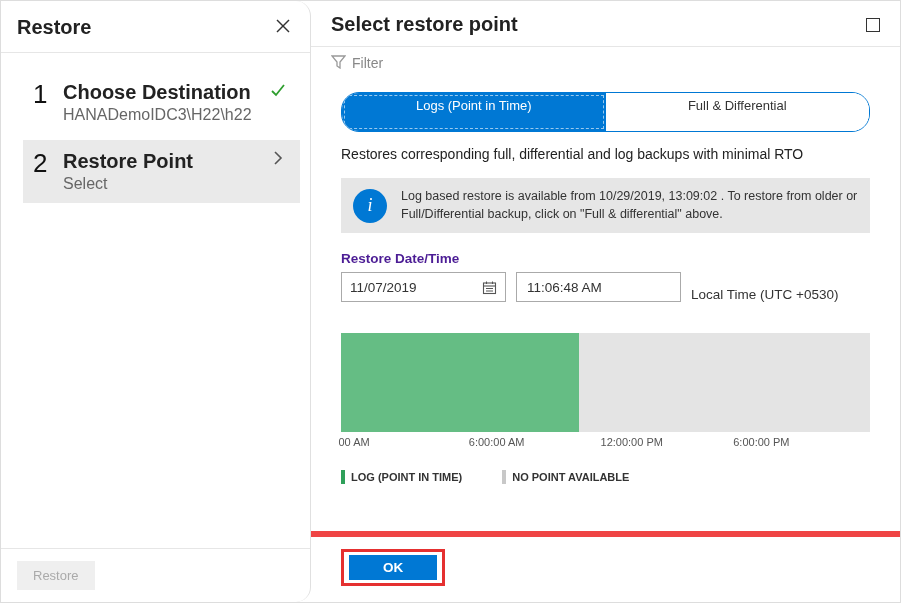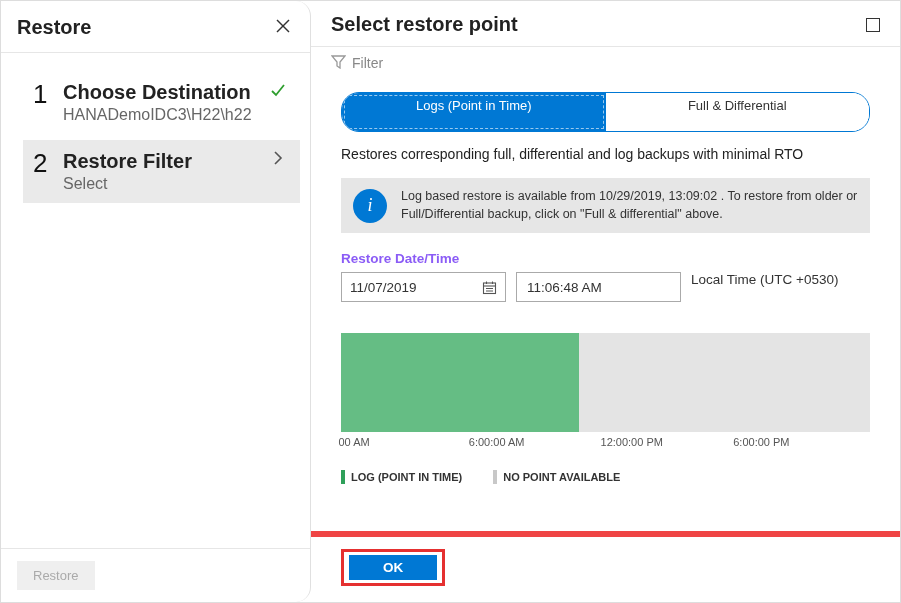--- a/index.html
+++ b/index.html
@@ -33,34 +33,34 @@
 .pill-tabs { display: flex; border: 1.5px solid #0078d4; border-radius: 18px; overflow: hidden; height: 40px; margin-bottom: 14px; }
 .pill { flex: 1; text-align: center; font-size: 13px; line-height: 26px; cursor: pointer; }
 .pill.active { background: #0078d4; color: #fff; outline: 1px dashed rgba(255,255,255,0.6); outline-offset: -3px; }
 .pill.inactive { color: #333; background: #fff; }
 
 .desc { font-size: 14px; color: #222; margin-bottom: 16px; }
 .info-box { background: #e6e6e6; display: flex; align-items: center; padding: 10px 12px; margin-bottom: 18px; }
 .info-icon { width: 34px; height: 34px; border-radius: 50%; background: #0078d4; color: #fff; display: flex; align-items: center; justify-content: center; margin-right: 14px; font-family: Georgia, serif; font-style: italic; font-size: 18px; flex-shrink: 0; }
 .info-text { font-size: 12.5px; color: #333; line-height: 1.4; }
 
-.field-label { font-size: 13.5px; font-weight: 600; color: #8b5cf6; margin-bottom: 6px; }
-.dt-row { display: flex; align-items: flex-start; gap: 10px; margin-bottom: 30px; }
+.field-label { font-size: 13.5px; font-weight: 600; color: #4c1d95; margin-bottom: 6px; }
+.dt-row { display: flex; align-items: flex-end; gap: 10px; margin-bottom: 30px; }
 .date-in { display: flex; align-items: center; border: 1px solid #aaa; height: 30px; padding: 0 8px; width: 165px; font-size: 13.5px; justify-content: space-between; background: #fff; }
 .time-in { border: 1px solid #aaa; height: 30px; padding: 0 10px; width: 165px; font-size: 13.5px; display: flex; align-items: center; background: #fff; }
 .tz { font-size: 13.5px; color: #333; }
 .cal-icon svg { display: block; }
 
 .timeline { position: relative; }
 .bar-area { height: 100px; display: flex; border-top: 1px solid transparent; }
 .bar-green { background: #65bd84; width: 45%; height: 100%; }
 .bar-grey { background: #e4e4e4; flex: 1; height: 100%; }
 .axis { position: relative; height: 26px; margin-top: 4px; }
 .tick { position: absolute; font-size: 11px; color: #555; transform: translateX(-8%); }
-.legend { display: flex; gap: 31px; margin-top: 8px; }
+.legend { display: flex; gap: 40px; margin-top: 8px; }
 .leg-item { display: flex; align-items: center; font-size: 11px; font-weight: 600; color: #333; }
 .leg-sw { width: 4px; height: 14px; margin-right: 6px; }
 .leg-green { background: #2fa05a; }
 .leg-grey { background: #c8c8c8; }
 
 .right-footer { padding: 12px 39px 16px 30px; border-top: 6px solid #ef4444; }
 .ok-wrap { display: inline-block; border: 3px solid #e53030; padding: 3px 5px; }
 .ok-btn { background: #0078d4; color: #fff; border: none; padding: 5px 34px; font-size: 13.5px; font-weight: 600; cursor: pointer; }
 </style>
 </head>
@@ -87,21 +87,21 @@
         </div>
         <div class="step-indicator check">
           <svg width="18" height="18" viewBox="0 0 18 18">
               <polyline points="3,10 7,14 15,4" fill="none" stroke="#2e9e2e" stroke-width="1.8"></polyline>
             </svg>
         </div>
       </div>
       <div class="step active">
         <div class="step-num">2</div>
         <div class="step-body">
-          <div class="step-title">Restore Filter</div>
+          <div class="step-title">Restore Point</div>
           <div class="step-sub">Select</div>
         </div>
         <div class="step-indicator chevron">
           <svg width="10" height="16" viewBox="0 0 10 16">
               <polyline points="2,2 8,8 2,14" fill="none" stroke="#555" stroke-width="1.6"></polyline>
             </svg>
         </div>
       </div>
     </div>
     <div class="left-footer">

